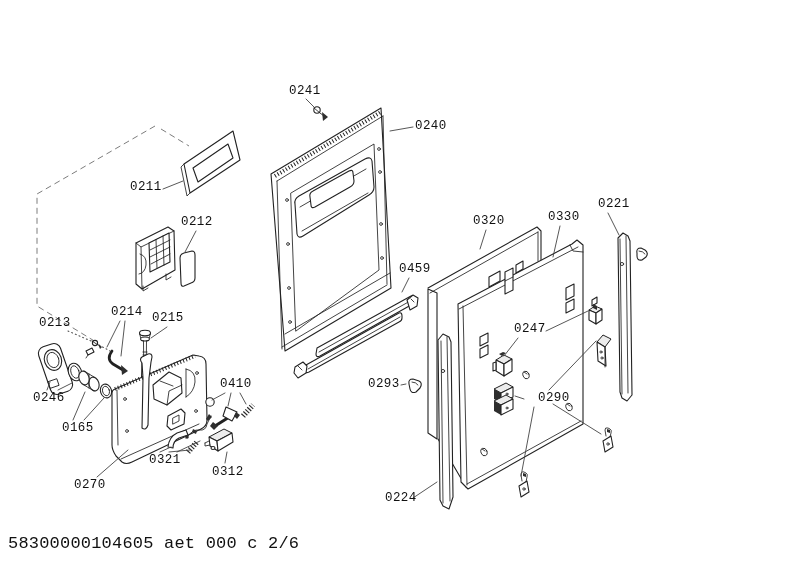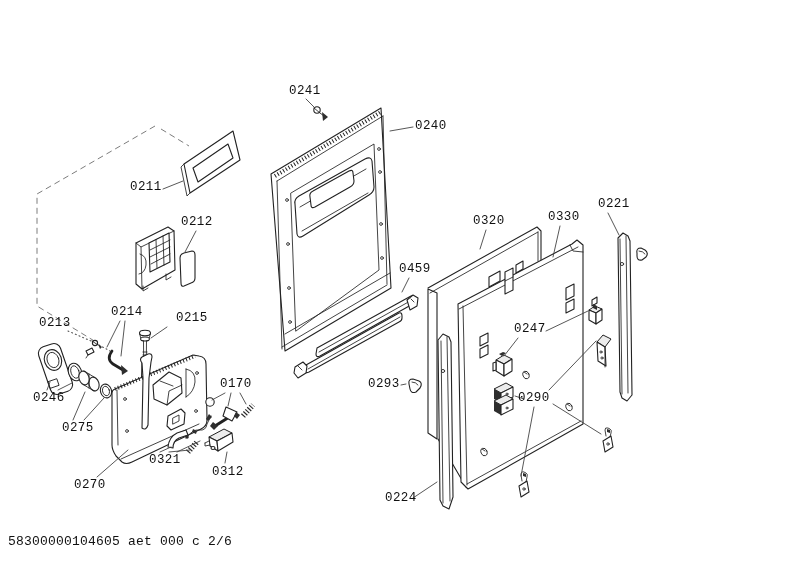--- a/index.html
+++ b/index.html
@@ -1,21 +1,21 @@
 <!DOCTYPE html>
 <html><head>
 <meta charset="utf-8">
 <style>
   *{margin:0;padding:0;box-sizing:border-box}
   html,body{width:800px;height:566px;background:#fff}
   .page{position:relative;width:800px;height:566px;background:#fff;overflow:hidden;
         font-family:Liberation Mono, monospace;color:#111}
   .page svg{position:absolute;left:0;top:0}
   .lbl{position:absolute;font-size:12.5px;letter-spacing:.4px;color:#111;white-space:nowrap}
-  .footer{position:absolute;left:8px;top:534px;font-size:13px;letter-spacing:.2px;color:#111;white-space:nowrap}
+  .footer{position:absolute;left:8px;top:534px;font-size:17px;letter-spacing:.2px;color:#111;white-space:nowrap}
   
   .s{fill:none;stroke:#222;stroke-width:1.1;stroke-linecap:round;stroke-linejoin:round}
   .t{fill:none;stroke:#222;stroke-width:.85;stroke-linecap:round;stroke-linejoin:round}
   .f{fill:#fff;stroke:#222;stroke-width:1.1;stroke-linecap:round;stroke-linejoin:round}
   .g{fill:#ececec;stroke:#222;stroke-width:1;stroke-linejoin:round}
   .d{fill:#2e2e2e;stroke:none}
   .lead{fill:none;stroke:#444;stroke-width:.9;stroke-linecap:round}
   .dash{fill:none;stroke:#7d7d7d;stroke-width:1;stroke-dasharray:6 4}
   .dot{fill:none;stroke:#555;stroke-width:1.1;stroke-dasharray:1 3;stroke-linecap:round}
   .ser{fill:none;stroke:#222;stroke-width:4;stroke-dasharray:1 2.2;stroke-linecap:butt}
@@ -286,28 +286,28 @@
 
 <span class="lbl" style="left:289px;top:84px">0241</span>
 <span class="lbl" style="left:415px;top:119px">0240</span>
 <span class="lbl" style="left:130px;top:180px">0211</span>
 <span class="lbl" style="left:181px;top:215px">0212</span>
 <span class="lbl" style="left:598px;top:197px">0221</span>
 <span class="lbl" style="left:473px;top:214px">0320</span>
 <span class="lbl" style="left:548px;top:210px">0330</span>
 <span class="lbl" style="left:399px;top:262px">0459</span>
 <span class="lbl" style="left:111px;top:305px">0214</span>
-<span class="lbl" style="left:176px;top:311px">0215</span>
+<span class="lbl" style="left:152px;top:311px">0215</span>
 <span class="lbl" style="left:39px;top:316px">0213</span>
 <span class="lbl" style="left:514px;top:322px">0247</span>
 <span class="lbl" style="left:33px;top:391px">0246</span>
-<span class="lbl" style="left:220px;top:377px">0170</span>
+<span class="lbl" style="left:220px;top:377px">0410</span>
 <span class="lbl" style="left:368px;top:377px">0293</span>
-<span class="lbl" style="left:518px;top:391px">0290</span>
-<span class="lbl" style="left:62px;top:421px">0275</span>
+<span class="lbl" style="left:538px;top:391px">0290</span>
+<span class="lbl" style="left:62px;top:421px">0165</span>
 <span class="lbl" style="left:149px;top:453px">0321</span>
 <span class="lbl" style="left:212px;top:465px">0312</span>
 <span class="lbl" style="left:74px;top:478px">0270</span>
 <span class="lbl" style="left:385px;top:491px">0224</span>
 
 <div class="footer">58300000104605 aet 000 c 2/6</div>
 
 </div>
 
 </body></html>

